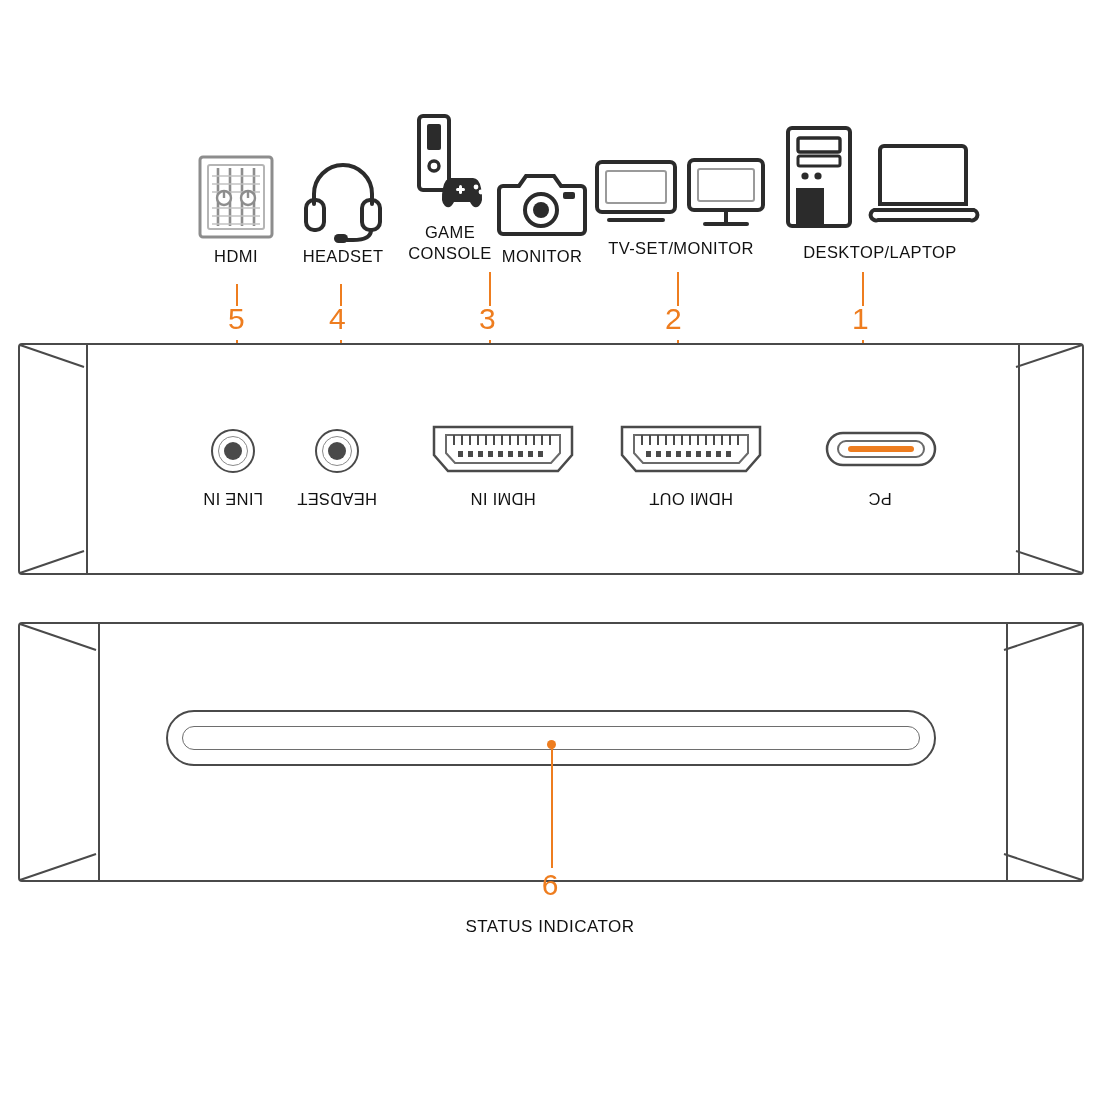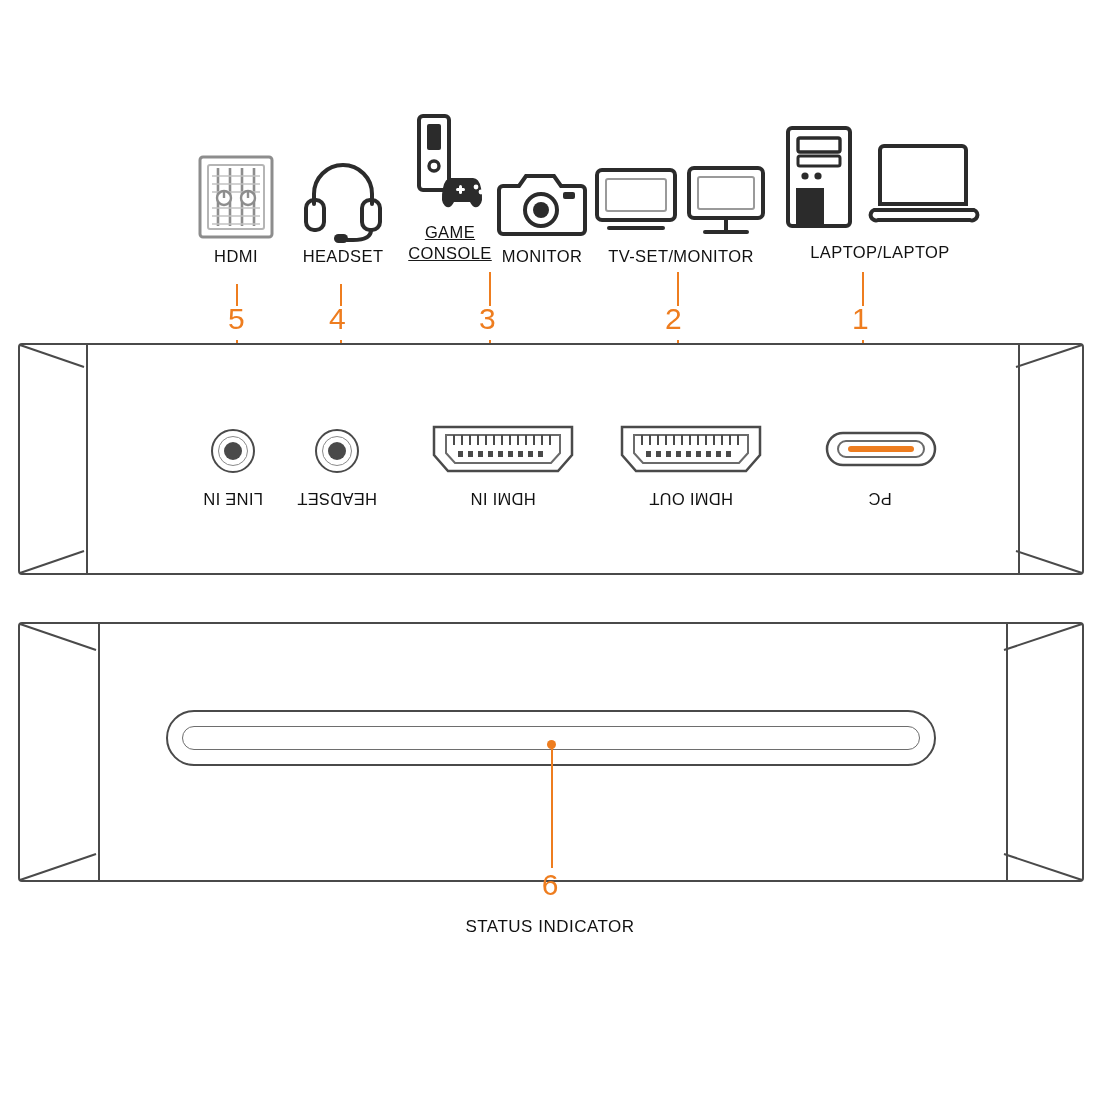--- a/index.html
+++ b/index.html
@@ -45,23 +45,23 @@
     font-size: 16.5px;
     letter-spacing: .4px;
     color: #111;
     line-height: 1.25;
     margin-top: 6px;
     white-space: pre-line;
   }
   
   #dev-mixer   { left: 176px; top: 30px;  width: 120px; }
   #dev-headset { left: 248px; top: 30px;  width: 190px; }
-  #dev-game    { left: 390px; top: 6px;   width: 120px; text-decoration: underline; }
+  #dev-game    { left: 390px; top: 6px;   width: 120px; }
   #dev-camera  { left: 482px; top: 30px;  width: 120px; }
-  #dev-tv      { left: 593px; top: 30px;  width: 176px; }
+  #dev-tv      { left: 593px; top: 22px;  width: 176px; }
   #dev-pc      { left: 778px; top: 0px;   width: 204px; }
 
   
   .callout-num {
     position: absolute;
     color: #ee7d1f;
     font-size: 30px;
     font-weight: 400;
     line-height: 1;
   }
@@ -281,21 +281,21 @@
           <rect x="6" y="2" width="62" height="98" rx="4" fill="none" stroke="#2b2b2b" stroke-width="4"></rect>
           <rect x="16" y="12" width="42" height="14" rx="2" fill="none" stroke="#2b2b2b" stroke-width="3.4"></rect>
           <rect x="16" y="30" width="42" height="10" rx="2" fill="none" stroke="#2b2b2b" stroke-width="3"></rect>
           <circle cx="23" cy="50" r="3.6" fill="#2b2b2b"></circle>
           <circle cx="36" cy="50" r="3.6" fill="#2b2b2b"></circle>
           <rect x="14" y="62" width="28" height="38" fill="#2b2b2b"></rect>
           <path d="M102 20 h78 a4 4 0 0 1 4 4 v54 h-86 v-54 a4 4 0 0 1 4 -4 z" fill="none" stroke="#2b2b2b" stroke-width="4"></path>
           <path d="M92 84 h100 a4 4 0 0 1 -4 10 h-92 a4 4 0 0 1 -4 -10 z" fill="none" stroke="#2b2b2b" stroke-width="4"></path>
         </svg>
       </span>
-      <span class="cap">LAPTOP/LAPTOP</span>
+      <span class="cap">DESKTOP/LAPTOP</span>
     </div>
   </div>
 
   <div class="callout-num" style="left:228px; top:304px;">5</div>
   <div class="leader" style="left:236px; top:284px; height:22px;"></div>
   <div class="leader" style="left:236px; top:340px; height:112px;"></div>
 
   <div class="callout-num" style="left:329px; top:304px;">4</div>
   <div class="leader" style="left:340px; top:284px; height:22px;"></div>
   <div class="leader" style="left:340px; top:340px; height:112px;"></div>

